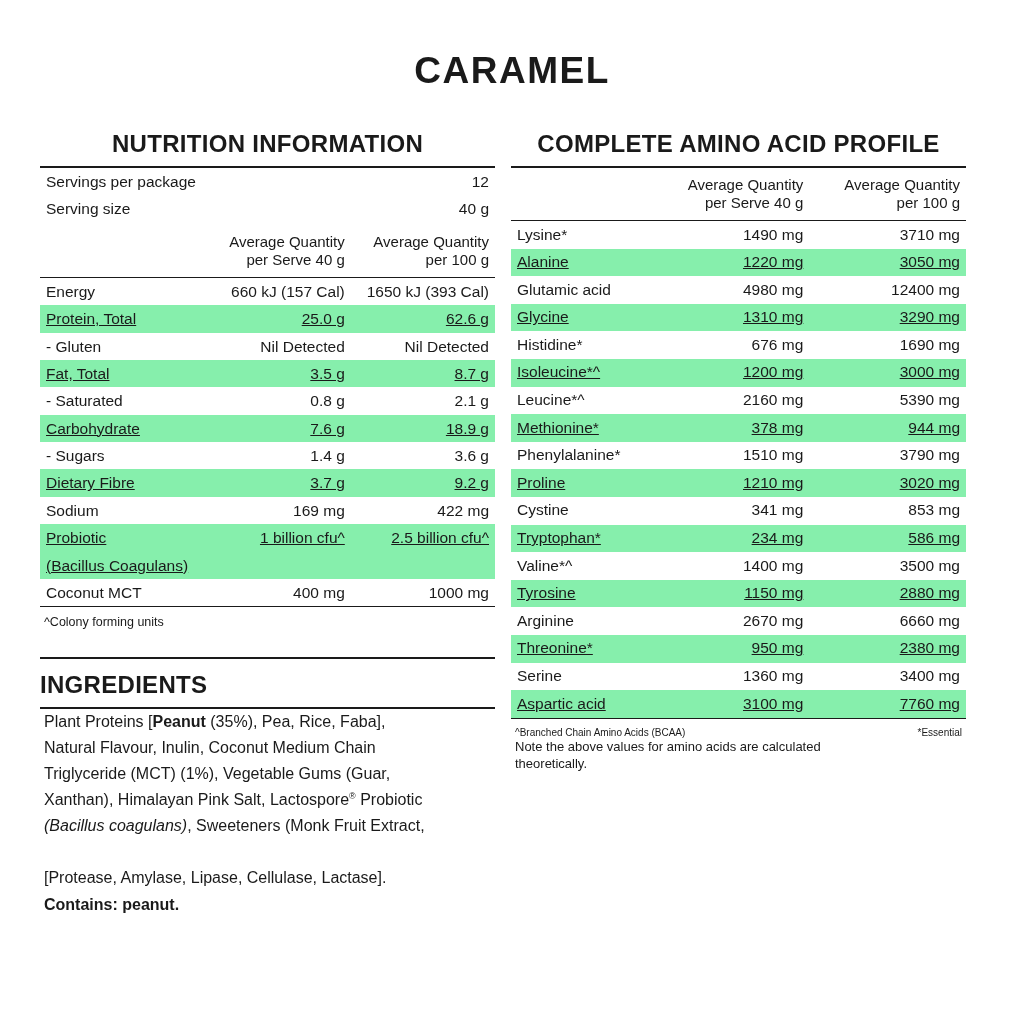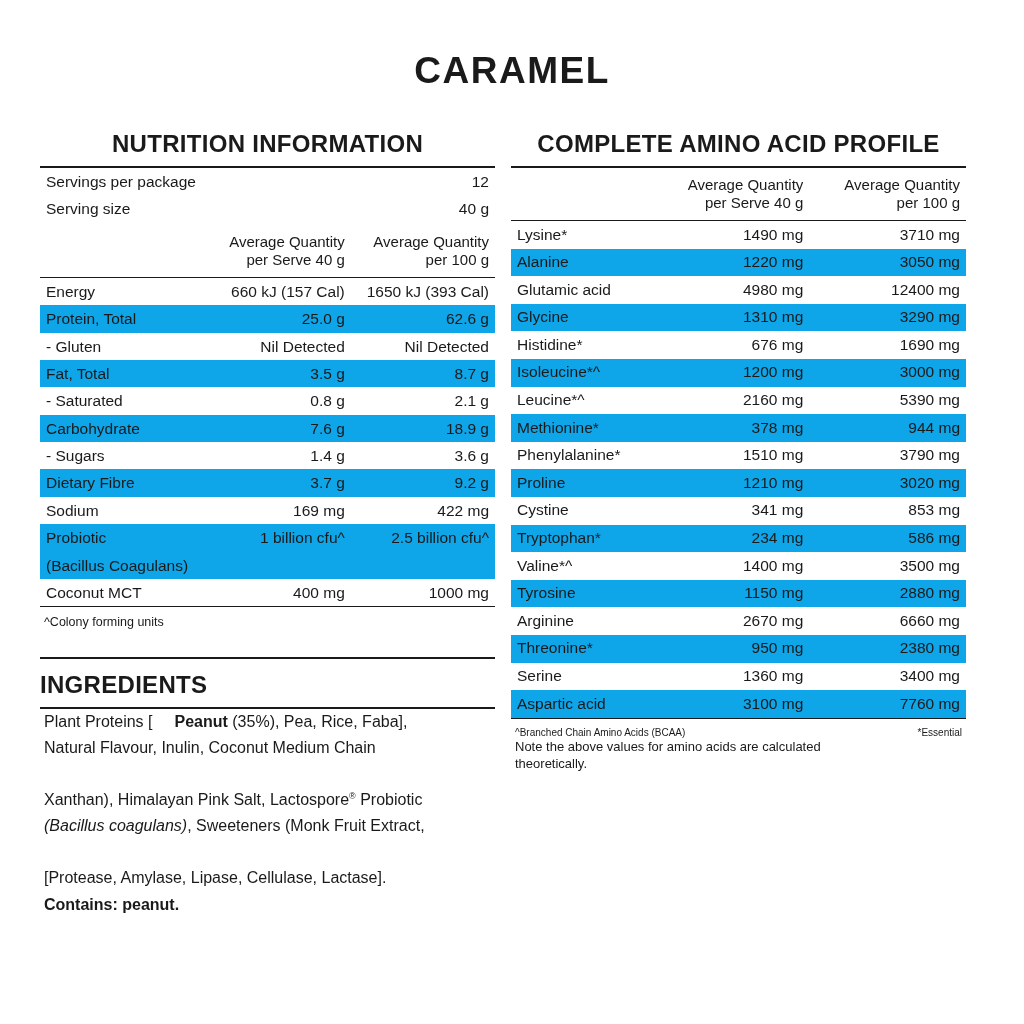--- a/index.html
+++ b/index.html
@@ -53,21 +53,21 @@
     border-collapse: collapse;
     font-size: 15.5px;
   }
   table.nut td {
     padding: 4px 6px;
     vertical-align: top;
     line-height: 1.25;
   }
   table.nut td.label { text-align: left; }
   table.nut td.v1, table.nut td.v2 { text-align: right; white-space: nowrap; }
-  tr.shade td { background: #0ea5e9; }
+  tr.shade td { background: #86efac; text-decoration: underline; }
   tr.hdr td {
     text-align: right;
     font-size: 15px;
     line-height: 1.2;
     padding-top: 10px;
     padding-bottom: 8px;
   }
   tr.hdr td.label { background: transparent; }
   .botrule td { border-bottom: 1px solid #1a1a1a; }
   .footnote {
@@ -79,21 +79,21 @@
   .ingredients-top-rule {
     border: none;
     border-top: 2px solid #1a1a1a;
     margin: 0 0 12px 0;
   }
   .ingredients-body {
     font-size: 16px;
     line-height: 1.62;
     margin: 0 4px;
   }
-  .ingredients-body b { font-weight: bold; padding-left: 22px; }
+  .ingredients-body b { font-weight: bold; }
   .ingredients-body i { font-style: italic; }
   .contains { font-weight: bold; margin-top: 2px; }
   sup { font-size: 9px; vertical-align: super; }
 
   table.amino {
     width: 100%;
     border-collapse: collapse;
     font-size: 15.5px;
   }
   table.amino td {
@@ -225,21 +225,21 @@
 
       <div class="footnote">^Colony forming units</div>
 
       <div class="ingredients-wrap">
         <hr class="ingredients-top-rule">
         <h2 class="section-heading left-align">INGREDIENTS</h2>
         <hr class="rule">
         <div class="ingredients-body">
           <span>Plant Proteins [</span><b>Peanut</b><span> (35%), Pea, Rice, Faba],</span><br>
           <span>Natural Flavour, Inulin, Coconut Medium Chain</span><br>
-          <br>
+          <span>Triglyceride (MCT) (1%), Vegetable Gums (Guar,</span><br>
           <span>Xanthan), Himalayan Pink Salt,  Lactospore</span><sup>®</sup><span> Probiotic</span><br>
           <i>(Bacillus coagulans)</i><span>, Sweeteners (Monk Fruit Extract,</span><br>
           <br>
           <span>[Protease, Amylase, Lipase, Cellulase, Lactase].</span>
           <div class="contains">Contains: peanut.</div>
         </div>
       </div>
 
     </div>
 

